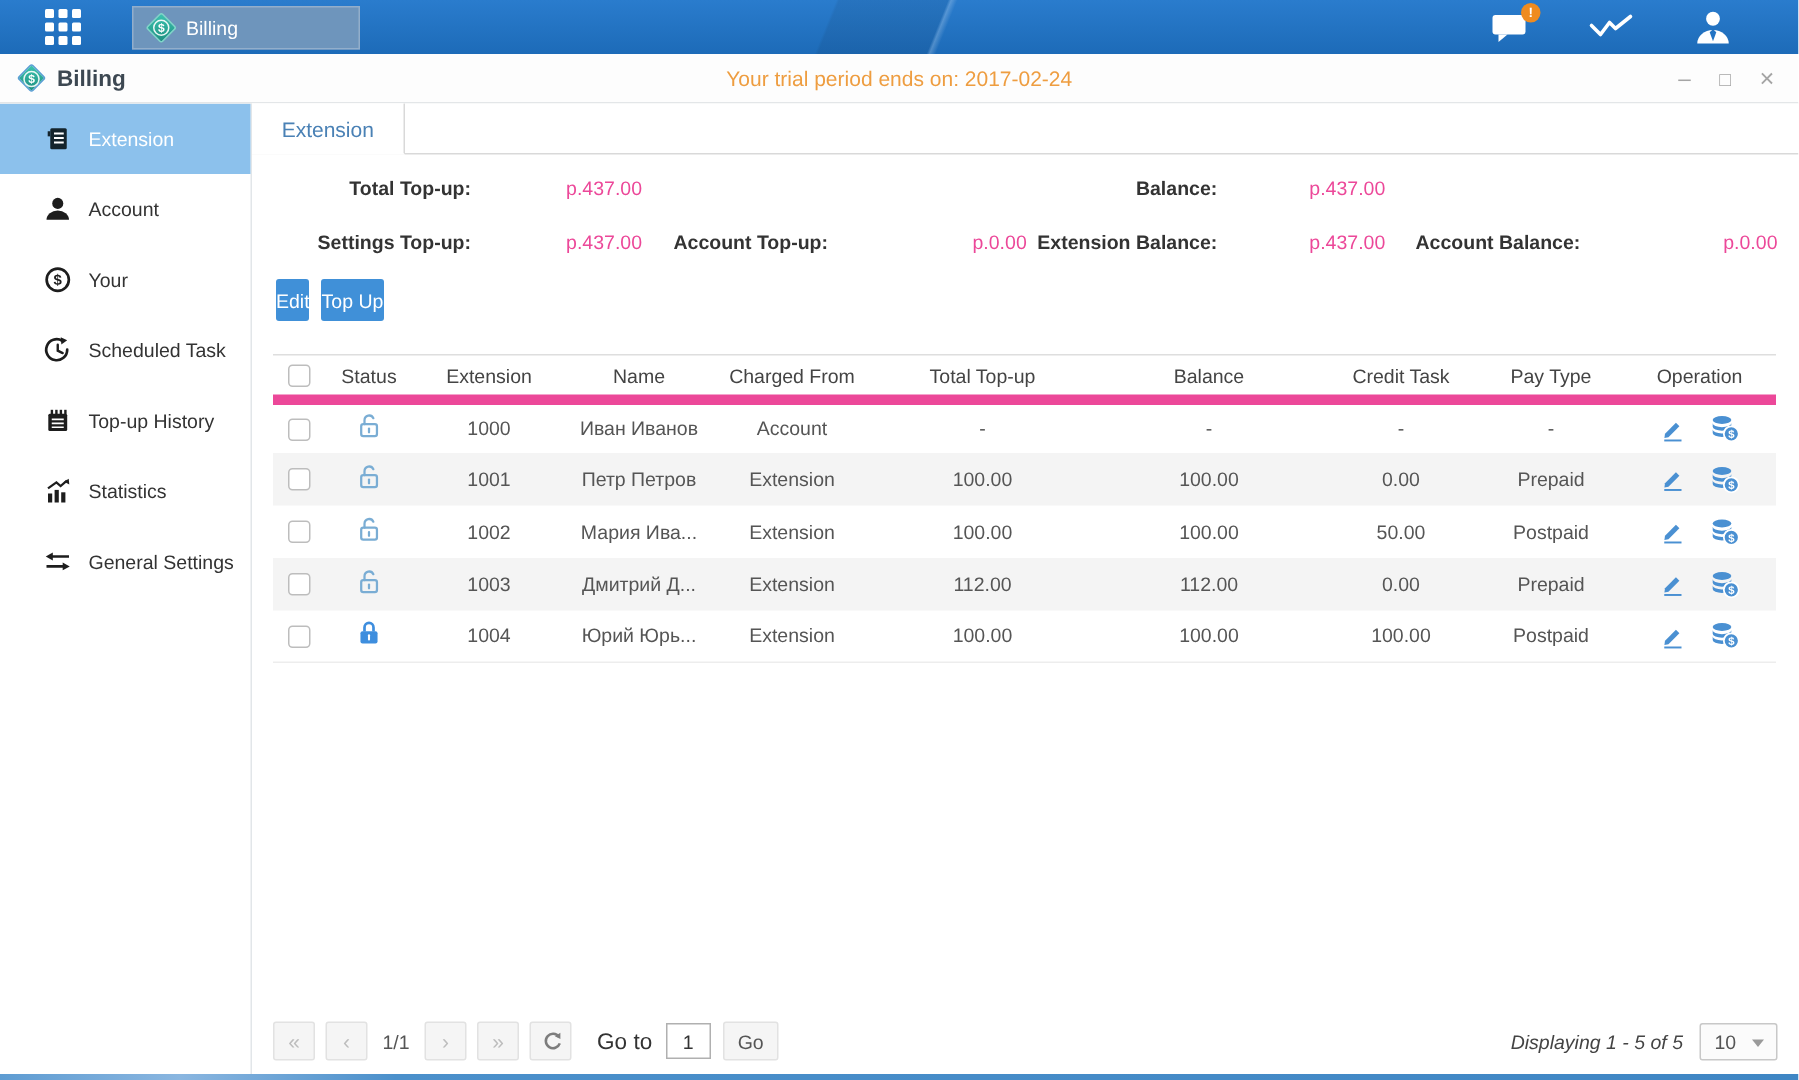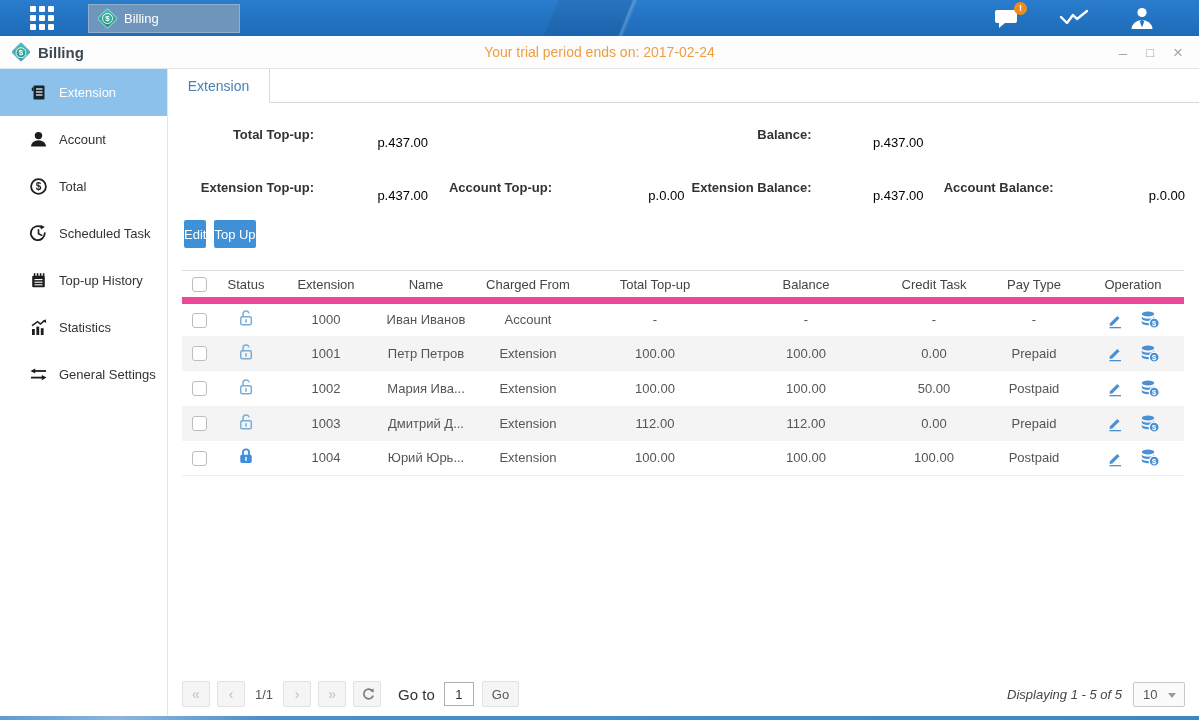--- a/index.html
+++ b/index.html
@@ -42,21 +42,21 @@
 
   .main { flex:1; min-width:0; display:flex; flex-direction:column; position:relative; background:#fff; }
   .tabstrip { height:34px; flex-shrink:0; border-bottom:1px solid #d9d9d9; display:flex; }
   .tab-active { width:102px; height:34px; margin-bottom:-1px; background:#fff; border-right:1px solid #d9d9d9; border-bottom:1px solid #fff;
     display:flex; align-items:center; justify-content:center; color:#4a81b5; font-size:14px; cursor:pointer; }
 
   .stats { margin:15px 14px 0 16px; display:flex; font-size:13px; }
   .stats-half { width:50%; display:grid; grid-template-columns:130px 114px 124px auto; row-gap:21px; align-items:center;text-align:right; }
   .stats-half.right { grid-template-columns:127px 112px 130px auto; }
   .stat-label { font-weight:bold; color:#333; }
-  .stat-value { color:#000000;margin-top:17px; }
+  .stat-value { color:#ec4899; }
 
   .toolbar { margin:17px 16px 0; display:flex; gap:8px; }
   .btn-blue { background:#4090d8; color:#fff; border:none; border-radius:2px; height:28px; padding:0 0; font-size:13px;
     font-family:"Liberation Sans", sans-serif; cursor:pointer; }
 
   table.grid { margin:22px 14px 0; border-collapse:collapse; table-layout:fixed; width:1002px; }
   table.grid th { font-weight:normal; font-size:13px; color:#444; height:30px; border-top:1px solid #dedede; border-bottom:7px solid #ec4899; text-align:center; }
   table.grid td { height:35px; font-size:13px; color:#555; text-align:center; }
   tr.alt td { background:#f4f4f4; }
   tr.last td { border-bottom:1px solid #ededed; }
@@ -164,21 +164,21 @@
         </span>
         <span>Account</span>
       </div>
       <div class="side-item">
         <span class="side-icon">
           <svg width="19" height="19" viewBox="0 0 19 19">
               <circle cx="9.5" cy="9.5" r="7.4" fill="none" stroke="#1d1d1d" stroke-width="1.8"></circle>
           <text x="9.5" y="13" text-anchor="middle" font-size="10" font-weight="bold" fill="#1d1d1d" font-family="Liberation Sans, sans-serif">$</text>
             </svg>
         </span>
-        <span>Total</span>
+        <span>Your</span>
       </div>
       <div class="side-item">
         <span class="side-icon">
           <svg width="19" height="19" viewBox="0 0 19 19">
               <path d="M12.5,3.2 a7,7 0 1 0 3.3,5.9" fill="none" stroke="#1d1d1d" stroke-width="1.8" stroke-linecap="round"></path>
           <polygon points="11.5,0.8 15.8,2.9 11.9,5.6" fill="#1d1d1d"></polygon>
           <path d="M9.5,5.8 V9.8 L12.8,11.4" fill="none" stroke="#1d1d1d" stroke-width="1.6" stroke-linecap="round"></path>
             </svg>
         </span>
         <span>Scheduled Task</span>
@@ -227,21 +227,21 @@
       <div class="tabstrip">
         <div class="tab-active">Extension</div>
       </div>
 
       <div class="stats">
         <div class="stats-half">
           <span class="stat-label">Total Top-up:</span>
           <span class="stat-value">p.437.00</span>
           <span></span>
             <span></span>
-          <span class="stat-label">Extension Top-up:</span>
+          <span class="stat-label">Settings Top-up:</span>
           <span class="stat-value">p.437.00</span>
           <span class="stat-label">Account Top-up:</span>
           <span class="stat-value">p.0.00</span>
         </div>
         <div class="stats-half right">
           <span class="stat-label">Balance:</span>
           <span class="stat-value">p.437.00</span>
           <span></span>
             <span></span>
           <span class="stat-label">Extension Balance:</span>

